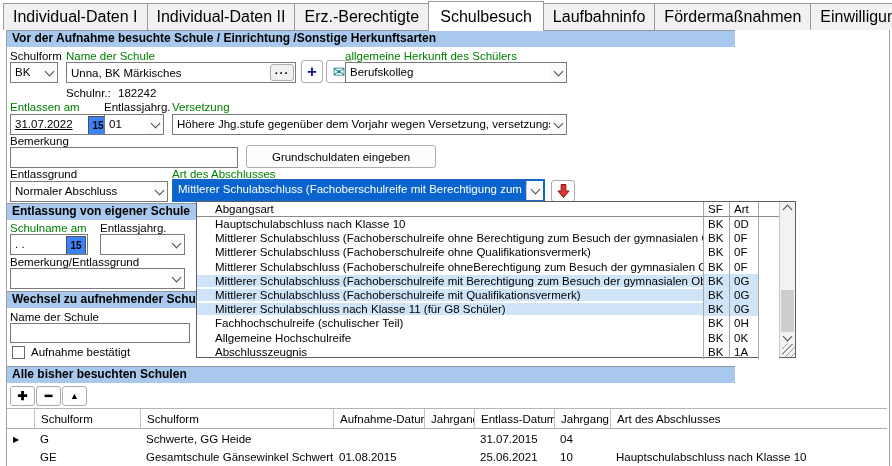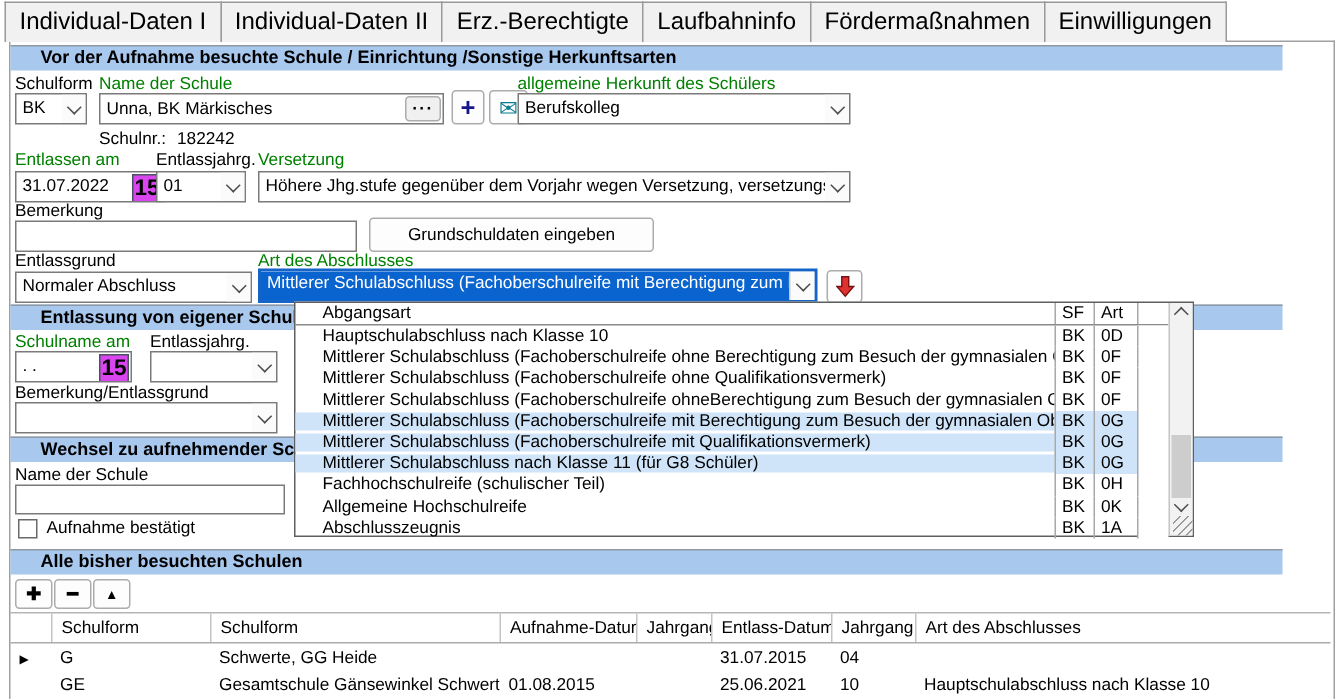--- a/index.html
+++ b/index.html
@@ -7,23 +7,23 @@
           font-family:"Liberation Sans",sans-serif;font-size:11.5px;color:#000;}
   
   .tabs{position:absolute;left:3px;top:1px;display:flex;align-items:flex-end;z-index:3;}
   .tab{background:#f1f1f1;border:1px solid #9a9a9a;border-bottom:none;padding:4px 9px 4px;
        font-size:16px;margin-left:-1px;white-space:nowrap;cursor:default;}
   .tab:first-child{margin-left:0;}
   .tab.active{background:#fff;padding:6px 11px 5px;margin-bottom:-1px;z-index:4;position:relative;}
   
   .panel{position:absolute;left:6px;top:27px;width:882px;height:439px;border:1px solid #a0a0a0;
          border-bottom:none;background:#fff;}
-  .sec{position:absolute;left:7px;width:848px;height:17px;background:#a8c8ee;
+  .sec{position:absolute;left:7px;width:728px;height:17px;background:#a8c8ee;
        border-top:1px solid #8f98a3;box-sizing:border-box;font-weight:bold;font-size:12px;
-       line-height:15px;padding-left:20px;}
+       line-height:15px;padding-left:5px;}
   .lbl{position:absolute;white-space:nowrap;}
   .green{color:#008000;}
   .field{position:absolute;height:21px;border:1px solid #7a7a7a;background:#fff;box-sizing:border-box;
          padding:3px 0 0 4px;white-space:nowrap;overflow:hidden;}
   input.txt{position:absolute;height:21px;border:1px solid #7a7a7a;background:#fff;box-sizing:border-box;
          padding:0 0 0 4px;font:inherit;margin:0;}
   .combo{position:absolute;height:21px;border:1px solid #7a7a7a;background:#fff;box-sizing:border-box;
          padding:3px 18px 0 4px;white-space:nowrap;overflow:hidden;}
   .chev-box{position:absolute;right:0;top:0;bottom:0;width:16px;display:flex;align-items:center;
             justify-content:center;background:#fbfbfb;}
@@ -31,21 +31,21 @@
           transform:rotate(45deg);margin-top:-3px;}
   .chev-u{width:6px;height:6px;border-right:1.5px solid #4d4d4d;border-bottom:1.5px solid #4d4d4d;
           transform:rotate(-135deg);margin-bottom:-3px;}
   .combo.focus{border:2px solid #1565c8;padding:0;}
   .combo.focus .sel{position:absolute;left:0;top:0;bottom:0;right:16px;background:#0a64cf;color:#fff;
           padding:2px 0 0 4px;white-space:nowrap;overflow:hidden;}
   .combo.focus .chev-box{border-left:1px solid #c9c9c9;}
   .btn{position:absolute;border:1px solid #acacac;border-radius:3px;background:#fdfdfd;
        display:flex;align-items:center;justify-content:center;box-sizing:border-box;cursor:default;}
   .mini15{position:absolute;right:1px;top:1px;width:18px;height:17px;border:1px solid #49525e;
-       background:#d946ef;font-size:15px;font-weight:bold;display:flex;align-items:center;justify-content:center;}
+       background:#3b82f6;font-size:10px;font-weight:bold;display:flex;align-items:center;justify-content:center;}
   .cbx{position:absolute;width:13px;height:13px;border:1px solid #6a6a6a;background:#fff;box-sizing:border-box;}
   
   .popup{position:absolute;left:196px;top:201px;width:600px;height:157px;border:1px solid #5f5f5f;
          background:#fff;z-index:10;box-sizing:border-box;}
   .pop-head,.pop-row{display:flex;margin-right:16px;height:14.2px;align-items:center;}
   .pop-head{height:15px;border-bottom:1px solid #8a8a8a;box-sizing:border-box;}
   .pc-text{flex:1;padding-left:18px;white-space:nowrap;overflow:hidden;}
   .pc-sf{width:26px;border-left:1px solid #a8a8a8;padding-left:4px;box-sizing:border-box;align-self:stretch;display:flex;align-items:center;}
   .pc-art{width:29px;border-left:1px solid #a8a8a8;padding-left:4px;box-sizing:border-box;align-self:stretch;display:flex;align-items:center;}
   .pc-sp{width:21px;border-left:1px solid #a8a8a8;box-sizing:border-box;align-self:stretch;background:#fff;}
@@ -68,20 +68,21 @@
 </style>
 </head>
 <body>
 
 <div class="screen">
 
   <div class="tabs">
     <div class="tab">Individual-Daten I</div>
     <div class="tab">Individual-Daten II</div>
     <div class="tab">Erz.-Berechtigte</div>
+    <div class="tab active">Schulbesuch</div>
     <div class="tab">Laufbahninfo</div>
     <div class="tab">Fördermaßnahmen</div>
     <div class="tab">Einwilligungen</div>
   </div>
 
   <div class="panel"></div>
 
   <div class="sec" style="top:30px;">Vor der Aufnahme besuchte Schule / Einrichtung /Sonstige Herkunftsarten</div>
 
   <div class="lbl" style="left:10px;top:50px;">Schulform</div>
@@ -107,21 +108,21 @@
       </span>
   </div>
 
   <div class="lbl" style="left:66px;top:87px;">Schulnr.:</div>
   <div class="lbl" style="left:118px;top:87px;">182242</div>
 
   <div class="lbl green" style="left:10px;top:101px;">Entlassen am</div>
   <div class="lbl" style="left:104px;top:101px;">Entlassjahrg.</div>
   <div class="lbl green" style="left:172px;top:101px;">Versetzung</div>
 
-  <div class="field" style="left:10px;top:114px;width:100px;">
+  <div class="field" style="left:10px;top:114px;width:100px;text-decoration:underline;">
     <span>31.07.2022</span>
     <span class="mini15">15</span>
   </div>
   <div class="combo" style="left:104px;top:114px;width:60px;">
     <span>01</span>
     <span class="chev-box">
         <span class="chev-d"></span>
       </span>
   </div>
   <div class="combo" style="left:172px;top:114px;width:395px;">

